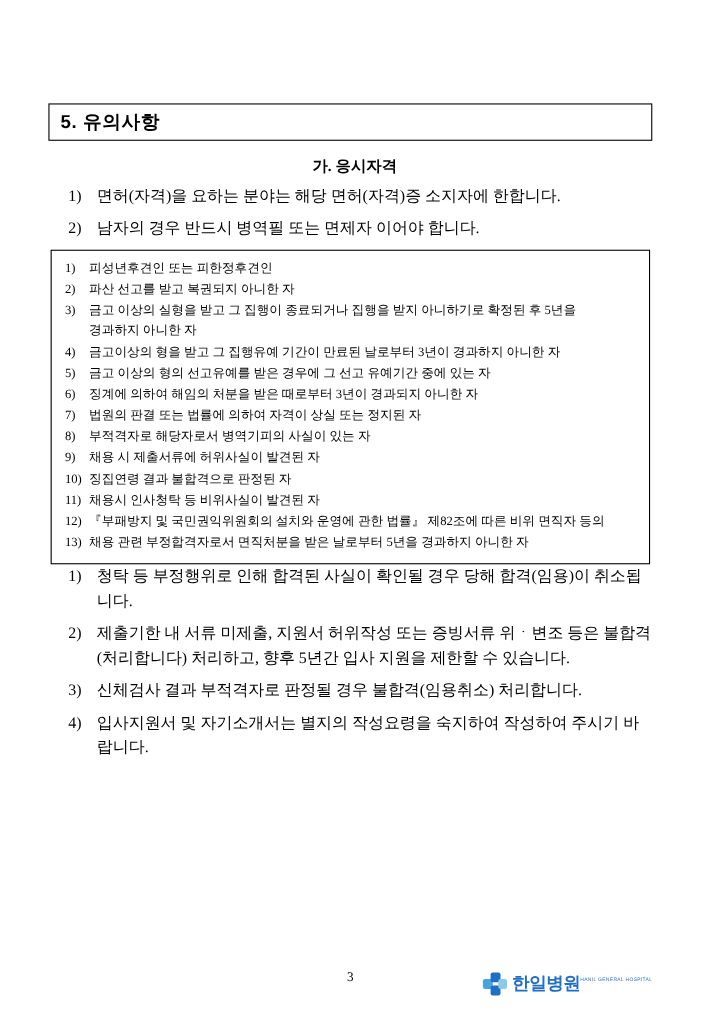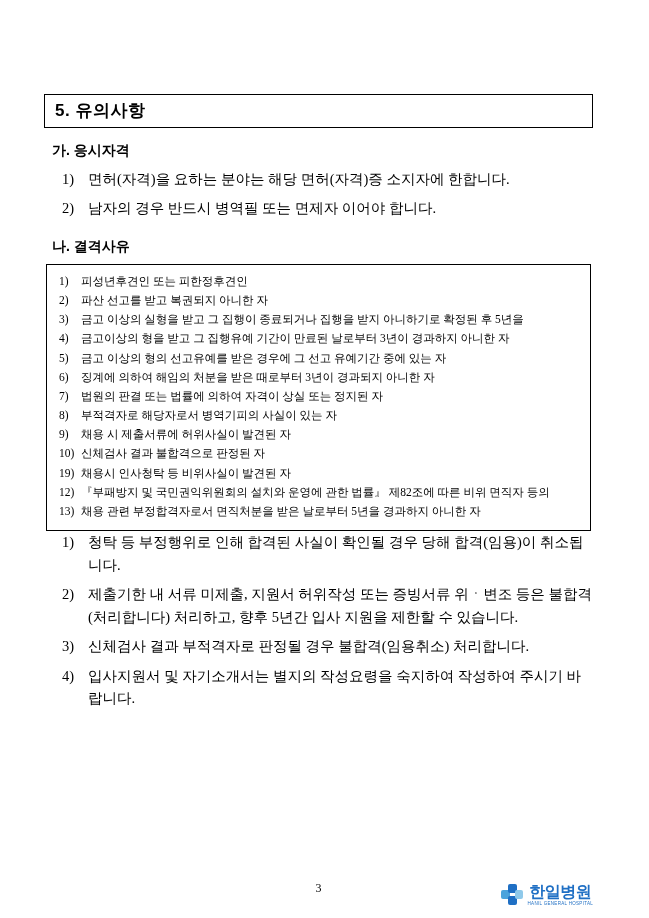--- a/index.html
+++ b/index.html
@@ -33,24 +33,25 @@
   }
   .section-title-box .t {
     font-family: "Liberation Sans", sans-serif;
     font-weight: bold;
     font-size: 17px;
     letter-spacing: 0.5px;
   }
 
   
   .subhead {
-    font-family: Liberation Sans, sans-serif;
+    font-family: Liberation Serif, serif;
     font-weight: bold;
     font-size: 14px;
     margin: 0 0 8px 8px;
+    text-align: center;
   }
   .subhead.sp {
     margin-top: 18px;
   }
 
   
   .items {
     margin: 0 0 0 18px;
   }
   .item {
@@ -117,23 +118,21 @@
     position: absolute;
     background: #1f6fc4;
     border-radius: 2px;
   }
   .logo .mark .sq.a { left: 0; top: 6px; width: 9px; height: 9px; background:#4aa3dc;}
   .logo .mark .sq.b { left: 7px; top: 0; width: 9px; height: 9px; background:#1f6fc4;}
   .logo .mark .sq.c { left: 7px; top: 12px; width: 9px; height: 9px; background:#1f6fc4;}
   .logo .mark .sq.d { left: 14px; top: 6px; width: 8px; height: 9px; background:#8fc9ea;}
   .logo .words {
     display: flex;
-    flex-direction: column;
     line-height: 1;
-    text-align: center;
   }
   .logo .kr {
     font-family: "Liberation Sans", sans-serif;
     font-weight: bold;
     font-size: 16px;
     color: #1f6fc4;
     letter-spacing: -0.5px;
   }
   .logo .en {
     font-family: "Liberation Sans", sans-serif;
@@ -157,35 +156,37 @@
     <div class="item">
       <span class="num">1)</span>
       <span class="txt">면허(자격)을 요하는 분야는 해당 면허(자격)증 소지자에 한합니다.</span>
     </div>
     <div class="item">
       <span class="num">2)</span>
       <span class="txt">남자의 경우 반드시 병역필 또는 면제자 이어야 합니다.</span>
     </div>
   </div>
 
-  <div class="subhead sp">나. 결격사유</div>
   <div class="box">
     <div class="box-row">
       <span class="num">1)</span>
       <span class="txt">피성년후견인 또는 피한정후견인</span>
     </div>
     <div class="box-row">
       <span class="num">2)</span>
       <span class="txt">파산 선고를 받고 복권되지 아니한 자</span>
     </div>
     <div class="box-row">
       <span class="num">3)</span>
       <span class="txt">금고 이상의 실형을 받고 그 집행이 종료되거나 집행을 받지 아니하기로 확정된 후 5년을</span>
     </div>
     <div class="box-row">
+      <span class="cont">경과하지 아니한 자</span>
+    </div>
+    <div class="box-row">
       <span class="num">4)</span>
       <span class="txt">금고이상의 형을 받고 그 집행유예 기간이 만료된 날로부터 3년이 경과하지 아니한 자</span>
     </div>
     <div class="box-row">
       <span class="num">5)</span>
       <span class="txt">금고 이상의 형의 선고유예를 받은 경우에 그 선고 유예기간 중에 있는 자</span>
     </div>
     <div class="box-row">
       <span class="num">6)</span>
       <span class="txt">징계에 의하여 해임의 처분을 받은 때로부터 3년이 경과되지 아니한 자</span>
@@ -197,24 +198,24 @@
     <div class="box-row">
       <span class="num">8)</span>
       <span class="txt">부적격자로 해당자로서 병역기피의 사실이 있는 자</span>
     </div>
     <div class="box-row">
       <span class="num">9)</span>
       <span class="txt">채용 시 제출서류에 허위사실이 발견된 자</span>
     </div>
     <div class="box-row">
       <span class="num">10)</span>
-      <span class="txt">신체검사 결과 불합격으로 판정된 자</span>
-    </div>
-    <div class="box-row">
-      <span class="num">19)</span>
+      <span class="txt">징집연령 결과 불합격으로 판정된 자</span>
+    </div>
+    <div class="box-row">
+      <span class="num">11)</span>
       <span class="txt">채용시 인사청탁 등 비위사실이 발견된 자</span>
     </div>
     <div class="box-row">
       <span class="num">12)</span>
       <span class="txt">『부패방지 및 국민권익위원회의 설치와 운영에 관한 법률』 제82조에 따른 비위 면직자 등의</span>
     </div>
     <div class="box-row">
       <span class="num">13)</span>
       <span class="txt">채용 관련 부정합격자로서 면직처분을 받은 날로부터 5년을 경과하지 아니한 자</span>
     </div>

